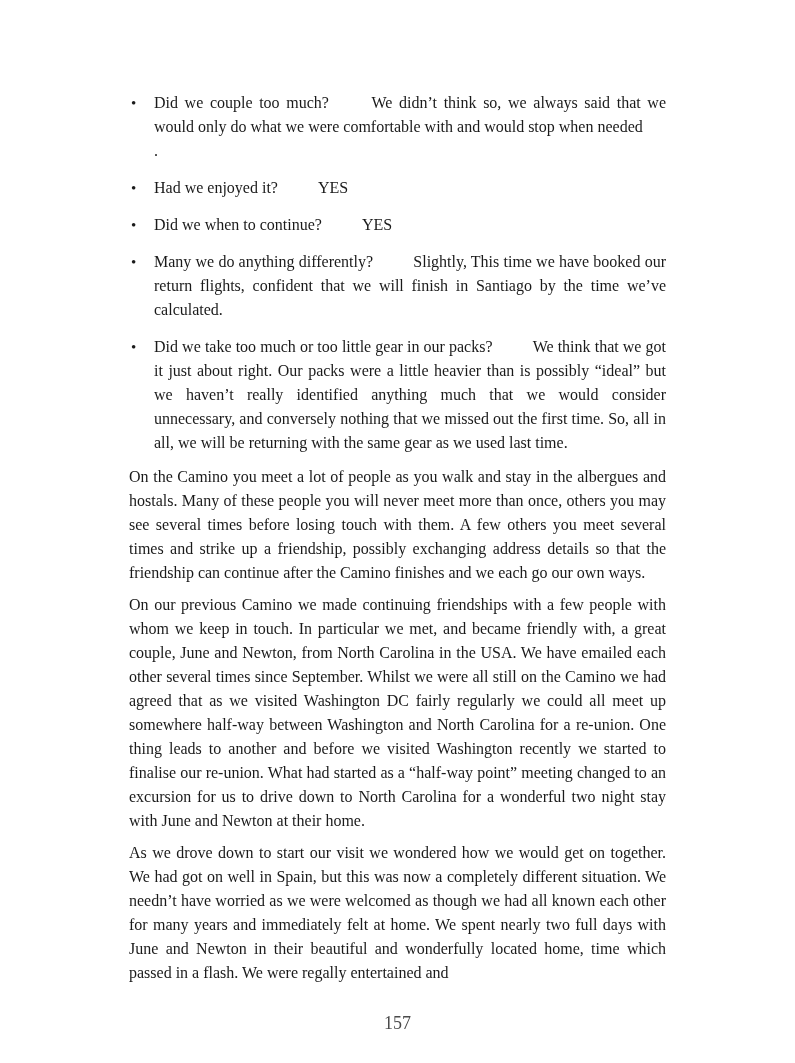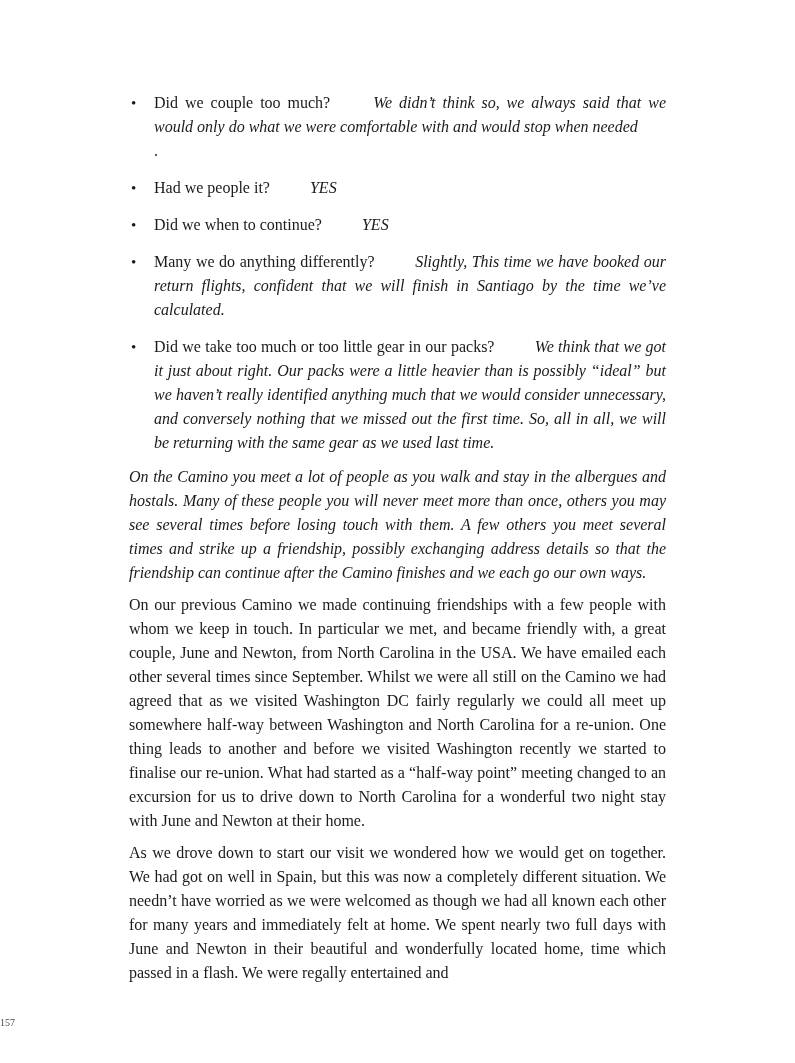--- a/index.html
+++ b/index.html
@@ -40,62 +40,61 @@
     line-height: 24px;
     color: #1a1a1a;
   }
   .btext {
     flex: 1;
     font-size: 16px;
     line-height: 24px;
     text-align: justify;
   }
   .answer {
-    font-style: italic;
     margin-left: 36px;
   }
   .trail {
     display: block;
   }
   .para {
     margin: 8px 0 0 0;
     font-size: 16px;
     line-height: 24px;
     text-align: justify;
   }
   .para:first-of-type {
     margin-top: 10px;
-    font-style: italic;
   }
   .page-number {
     position: absolute;
     top: 1014px;
     left: 0;
     width: 795px;
-    font-size: 10px;
+    text-align: center;
+    font-size: 18px;
     line-height: 18px;
     color: #4a4a4a;
     font-family: "Liberation Serif", serif;
   }
 </style>
 </head>
 <body>
 
 <div class="content">
 
   <ul class="bullets">
 
     <li class="bullet">
       <span class="marker">•</span>
       <span class="btext"><span class="question">Did we couple too much? </span><span class="answer">We didn’t think so, we always said that we would only do what we were comfortable with and would stop when needed</span><span class="trail">.</span></span>
     </li>
 
     <li class="bullet">
       <span class="marker">•</span>
-      <span class="btext"><span class="question">Had we people it? </span><span class="answer">YES</span></span>
+      <span class="btext"><span class="question">Had we enjoyed it? </span><span class="answer">YES</span></span>
     </li>
 
     <li class="bullet">
       <span class="marker">•</span>
       <span class="btext"><span class="question">Did we when to continue? </span><span class="answer">YES</span></span>
     </li>
 
     <li class="bullet">
       <span class="marker">•</span>
       <span class="btext"><span class="question">Many we do anything differently? </span><span class="answer">Slightly, This time we have booked our return flights, confident that we will finish in Santiago by the time we’ve calculated.</span></span>

